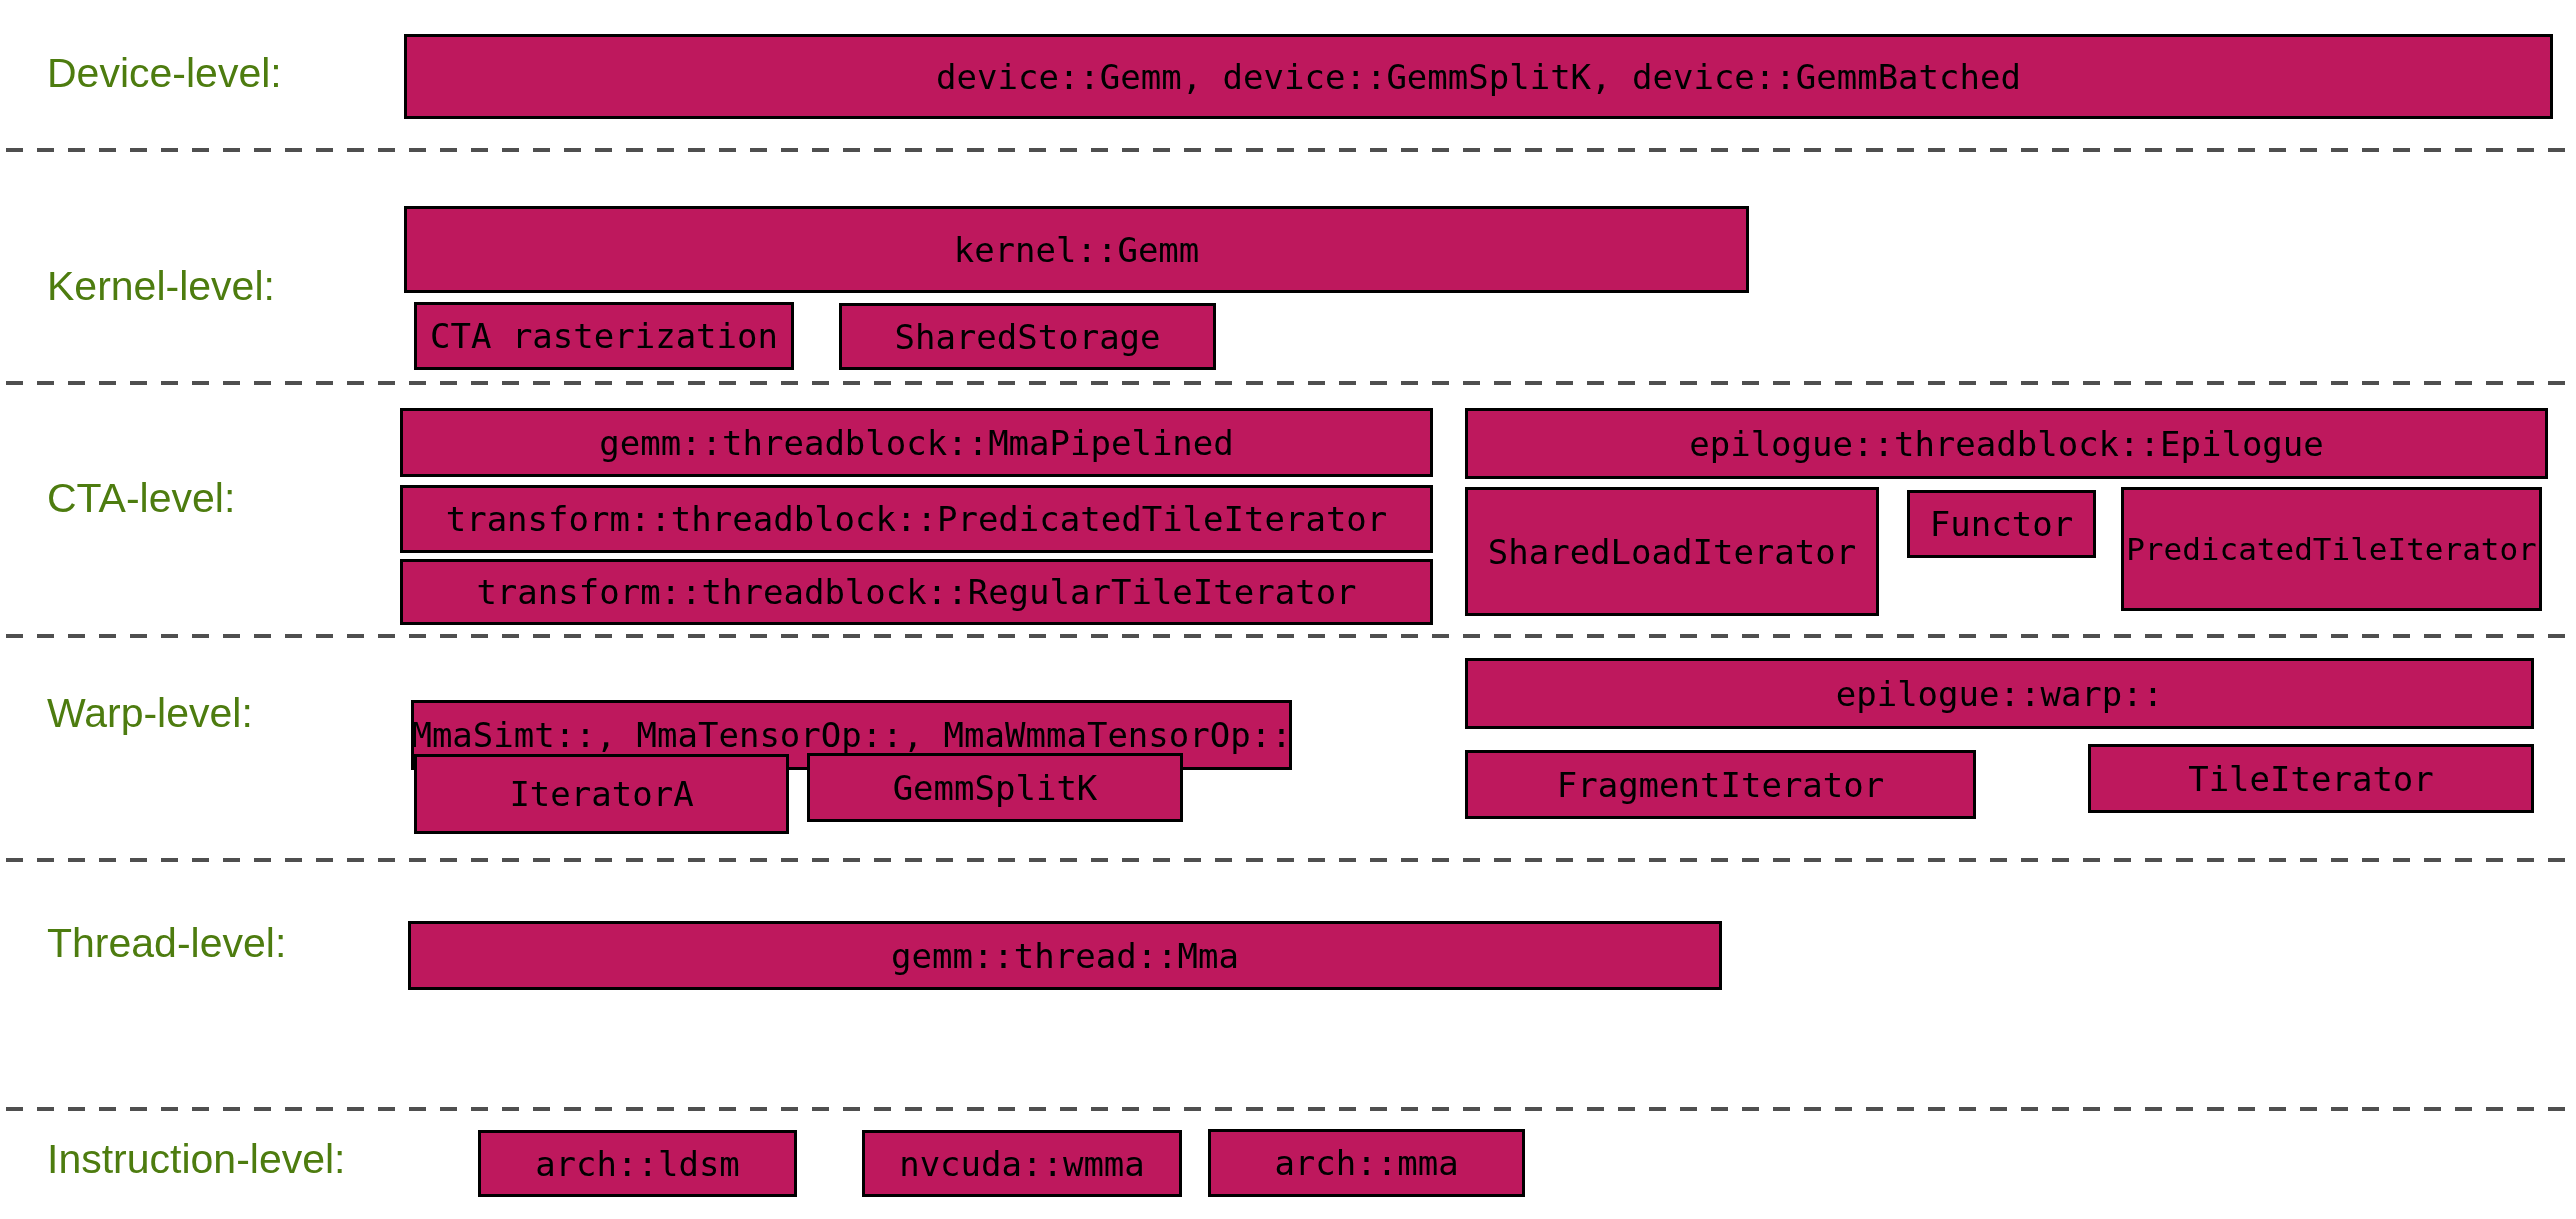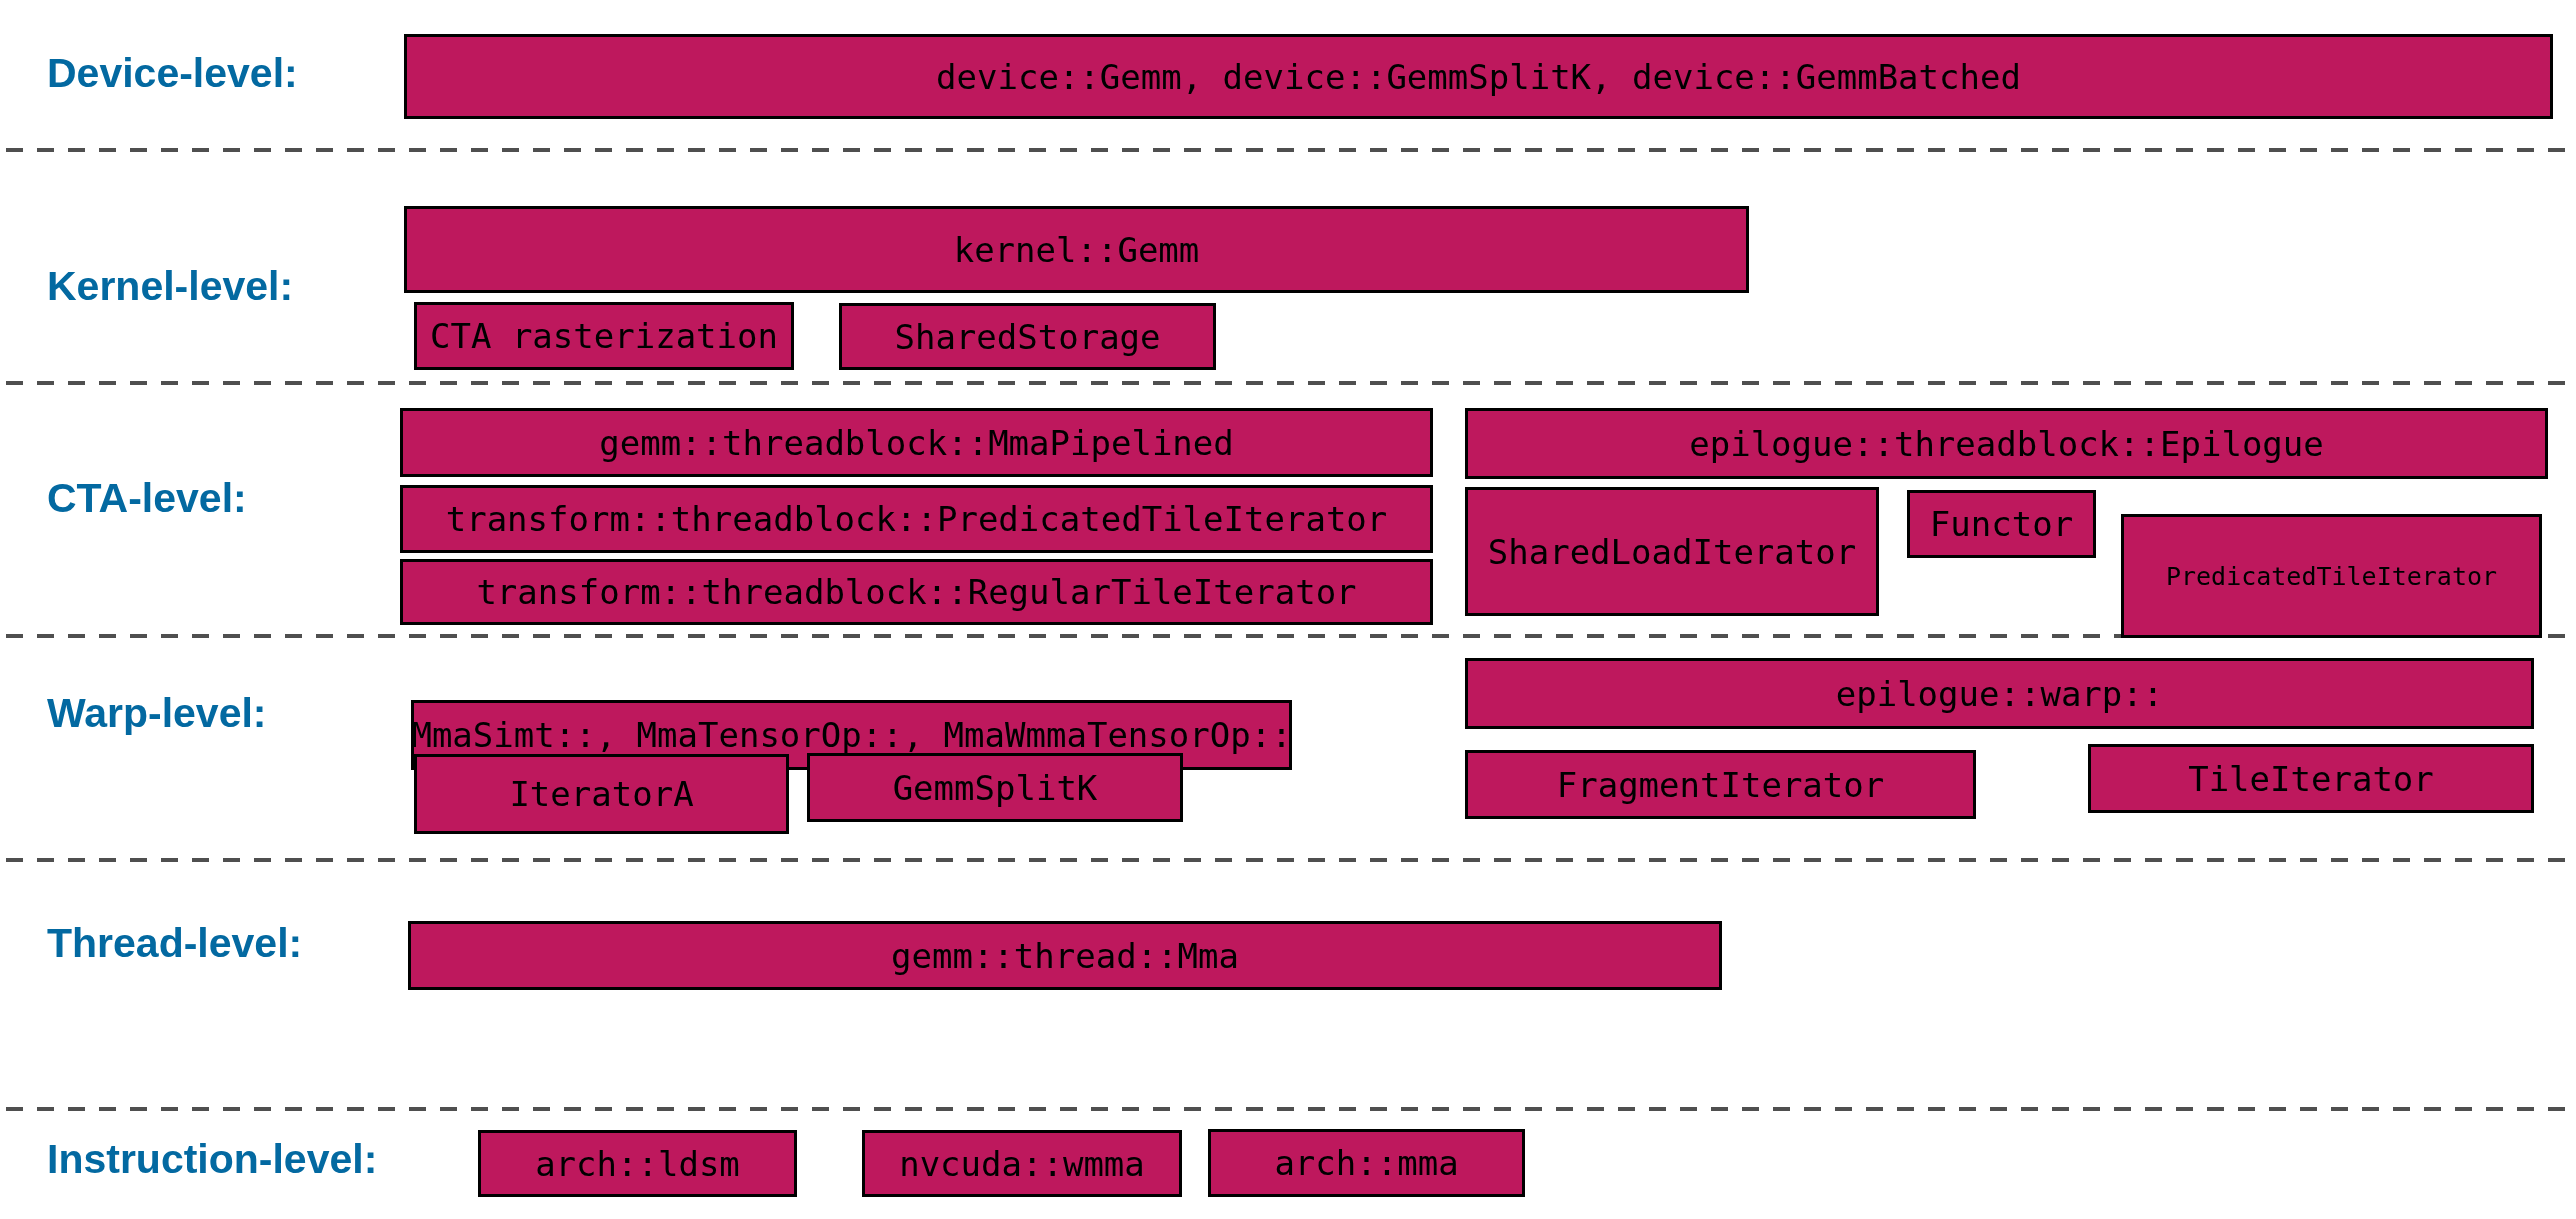--- a/index.html
+++ b/index.html
@@ -18,43 +18,42 @@
   .sep {
     position: absolute;
     left: 6.1px;
     width: 2564px;
     height: 3.8px;
     background: repeating-linear-gradient(90deg, #4f4f4f 0 17px, transparent 17px 31px);
   }
   .row-label {
     position: absolute;
     left: 47px;
-    color: #0369a1;
+    color: #4d7c0f;
     font-family: "Liberation Sans", sans-serif;
-    font-weight: bold;
+    font-weight: normal;
     font-size: 41px;
     line-height: 52px;
     white-space: nowrap;
   }
   .box {
     position: absolute;
     box-sizing: border-box;
     border: 3.1px solid #000000;
     background: #be185d;
     color: #000000;
     display: flex;
     align-items: center;
     justify-content: center;
     font-family: "DejaVu Sans Mono", monospace;
     font-size: 34px;
     white-space: nowrap;
   }
   .box.fit {
-    font-size: 25px;
-    margin-top: 27px;
+    font-size: 31px;
   }
 </style>
 </head>
 <body>
 
 <div class="canvas">
 
   <div class="sep" style="top:148px"></div>
   <div class="sep" style="top:381px"></div>
   <div class="sep" style="top:634px"></div>

